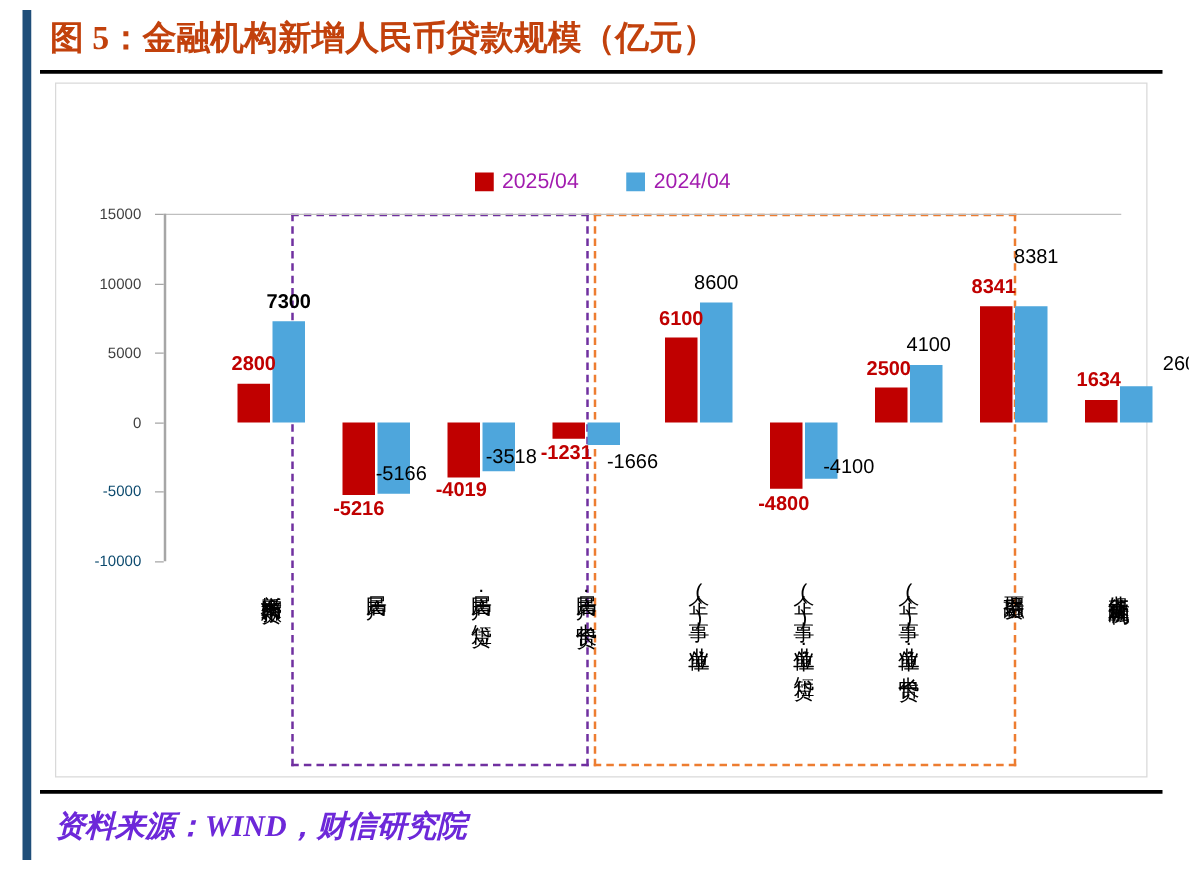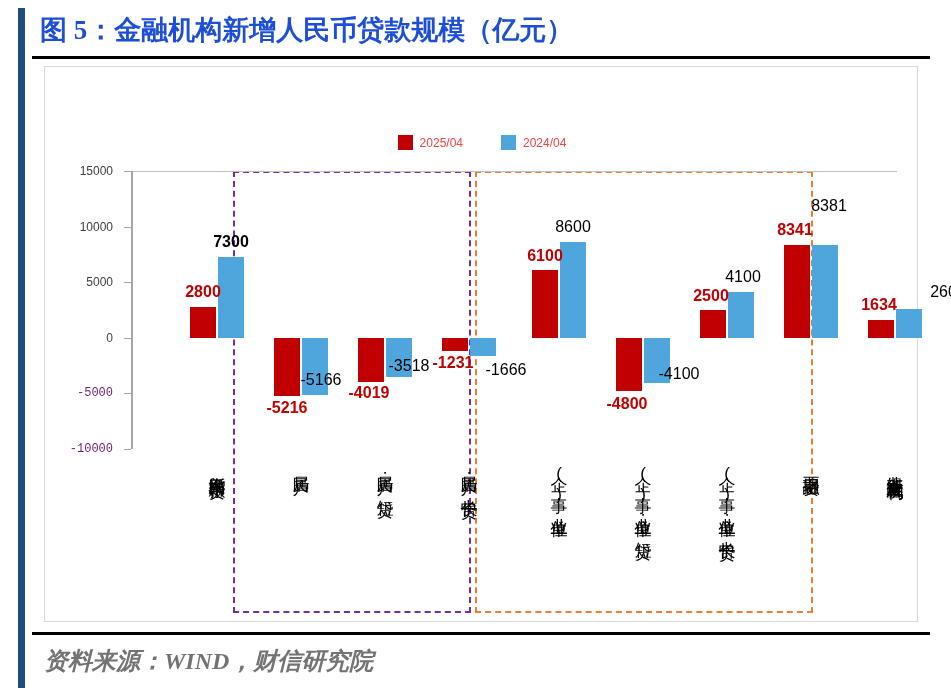--- a/index.html
+++ b/index.html
@@ -28,21 +28,21 @@
     height: 680px;
     background: #1f4e79;
   }
   .fig-title {
     position: absolute;
     left: 40px;
     top: 12px;
     font-family: "Liberation Serif", serif;
     font-weight: bold;
     font-size: 27px;
-    color: #1d4ed8;
+    color: #c2410c;
     letter-spacing: 0px;
     white-space: nowrap;
   }
   .title-rule {
     position: absolute;
     left: 32px;
     top: 56px;
     width: 898px;
     height: 3px;
     background: #000000;
@@ -56,21 +56,21 @@
     background: #000000;
   }
   .source {
     position: absolute;
     left: 44px;
     top: 645px;
     font-family: "Liberation Serif", serif;
     font-style: italic;
     font-weight: bold;
     font-size: 24px;
-    color: #737373;
+    color: #6d28d9;
     white-space: nowrap;
   }
   .chart-frame {
     position: absolute;
     left: 44px;
     top: 66px;
     width: 874px;
     height: 556px;
     border: 1px solid #d9d9d9;
     box-sizing: border-box;
@@ -100,22 +100,22 @@
     display: flex;
     align-items: center;
     gap: 7px;
   }
   .legend-swatch {
     width: 15px;
     height: 15px;
     display: inline-block;
   }
   .legend-label {
-    font-size: 12px;
-    color: #ef4444;
+    font-size: 17px;
+    color: #a21caf;
     text-align: right;
   }
 
   
   .plot {
     position: absolute;
     left: 86px;
     top: 104px;
     width: 766px;
     height: 278px;
@@ -146,21 +146,21 @@
   }
   .ytick-label {
     position: absolute;
     right: 100%;
     margin-right: 11px;
     transform: translateY(-50%);
     font-size: 12px;
     color: #404040;
     white-space: nowrap;
   }
-  .ytick-label.neg { color: #701a75; font-family: Liberation Mono, monospace; }
+  .ytick-label.neg { color: #0c4a6e; }
 
   .bars {
     position: absolute;
     left: 0;
     top: 0;
     width: 766px;
     height: 278px;
   }
   .group {
     position: absolute;

